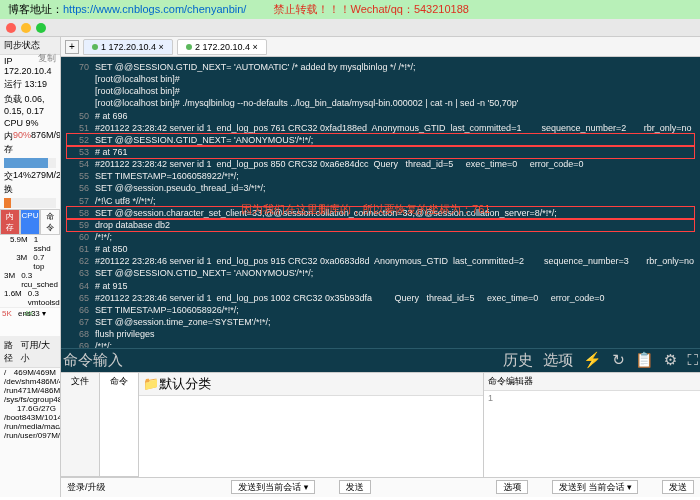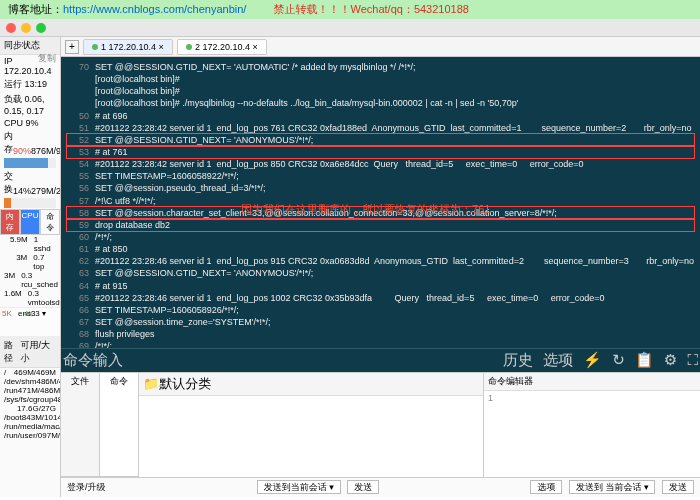--- a/index.html
+++ b/index.html
@@ -8,21 +8,21 @@
 .banner a { color: #0066cc; text-decoration: none; }
 .banner .red { color: #dd3020; margin-left: 24px; }
 .titlebar { background: #e8e8e8; height: 18px; display: flex; align-items: center; padding: 0 6px; border-bottom: 1px solid #ccc; }
 .dots { display: flex; gap: 5px; }
 .dot { width: 10px; height: 10px; border-radius: 50%; }
 .dot.r { background: #ff5f56; } .dot.y { background: #ffbd2e; } .dot.g { background: #27c93f; }
 .apptitle { flex: 1; text-align: center; font-size: 10px; color: #333; }
 .main { display: flex; height: 460px; }
 .sidebar { width: 130px; border-right: 1px solid #ccc; font-size: 9px; background: #fafafa; overflow: hidden; }
 .sidebar .hdr { background: #eee; padding: 2px 4px; border-bottom: 1px solid #ddd; }
-.sidebar .row { padding: 1px 4px; display: flex; justify-content: space-between; align-items: flex-end; }
+.sidebar .row { padding: 1px 4px; display: flex; justify-content: space-between; }
 .sidebar .bar { height: 10px; background: linear-gradient(90deg,#5b9bd5 0%,#5b9bd5 85%,#eee 85%); margin: 1px 4px; font-size: 8px; color: #fff; padding-left: 2px; }
 .sidebar .bar2 { height: 10px; background: linear-gradient(90deg,#ed7d31 0%,#ed7d31 14%,#eee 14%); margin: 1px 4px; font-size: 8px; padding-left: 2px; }
 .tabs3 { display: flex; font-size: 8px; }
 .tabs3 span { flex: 1; text-align: center; padding: 1px; border: 1px solid #ccc; }
 .tabs3 .mem { background: #d9534f; color: #fff; }
 .tabs3 .cpu { background: #3b82f6; color: #fff; }
 .proc { font-size: 8px; }
 .proc div { padding: 0 4px; display: flex; }
 .proc .v { width: 25px; text-align: right; margin-right: 6px; }
 .spark { height: 30px; background: #fcfcfc; border-top: 1px solid #eee; border-bottom: 1px solid #eee; position: relative; }
@@ -45,21 +45,21 @@
 .bottom { height: 105px; border-top: 1px solid #ccc; display: flex; flex-direction: row; }
 .btabs { display: flex; font-size: 9px; background: #f5f5f5; border-bottom: 1px solid #ccc; }
 .btabs span { padding: 2px 10px; border-right: 1px solid #ccc; }
 .btabs .active { background: #fff; }
 .bsplit { flex: 1; display: flex; }
 .bleft { width: 345px; border-right: 1px solid #ccc; font-size: 13px; }
 .bleft .bh { background: #f5f5f5; padding: 2px 4px; border-bottom: 1px solid #ddd; }
 .bright { flex: 1; font-size: 9px; }
 .bright .bh { background: #f5f5f5; padding: 2px 4px; border-bottom: 1px solid #ddd; }
 .footer { height: 20px; border-top: 1px solid #ccc; display: flex; justify-content: space-between; align-items: center; padding: 0 6px; font-size: 9px; background: #fafafa; }
-.footer .btn { border: 1px solid #bbb; padding: 1px 6px; margin-left: 4px; background: #fff; }
+.footer .btn { border: 1px solid #bbb; padding: 1px 6px; margin-left: 21px; background: #fff; }
 </style>
 </head>
 <body>
 
 <div class="banner">
   <span>博客地址：</span><a>https://www.cnblogs.com/chenyanbin/</a>
   <span class="red">禁止转载！！！Wechat/qq：543210188</span>
 </div>
 
 <div class="titlebar">

